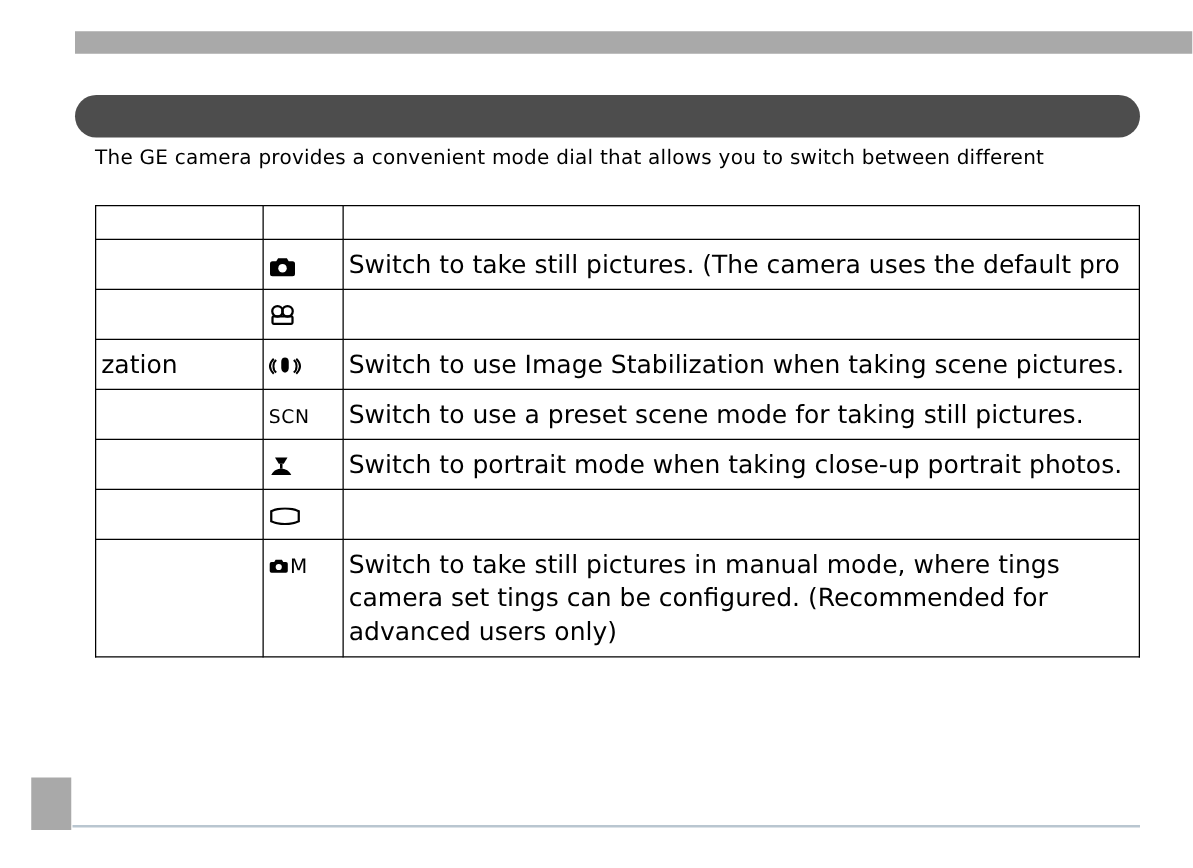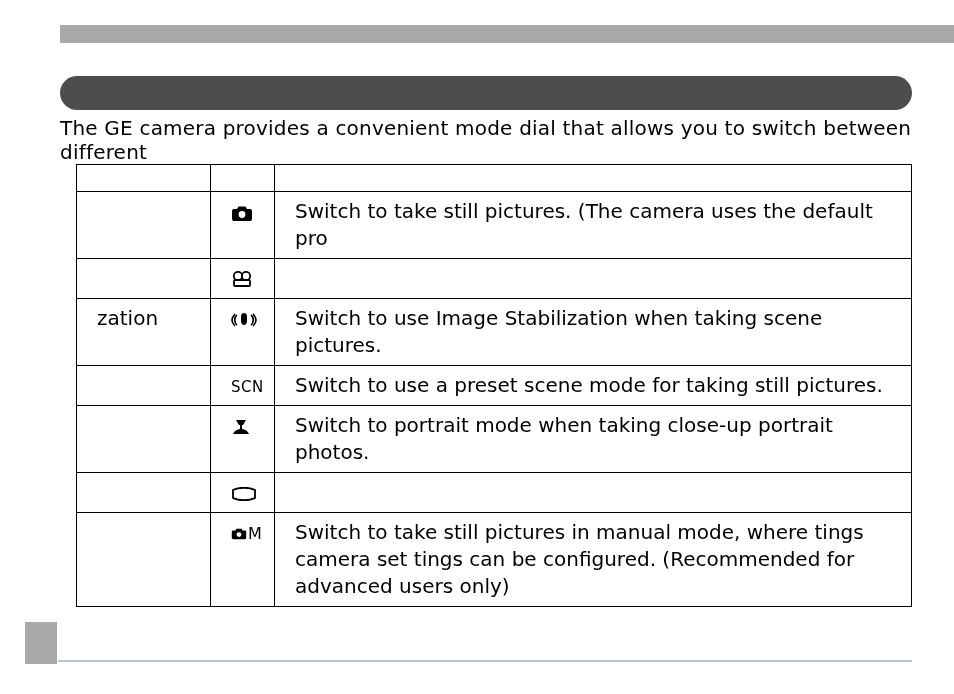--- a/index.html
+++ b/index.html
@@ -29,43 +29,43 @@
     position: absolute;
     left: 60px;
     right: 42px;
     top: 76px;
     height: 34px;
     background: #4d4d4d;
     border-radius: 17px;
   }
   .intro {
     position: absolute;
-    left: 60px;
+    left: 76px;
     right: 42px;
     top: 116px;
-    font-size: 20px;
+    font-size: 16px;
     letter-spacing: 0.2px;
   }
   .table-wrap {
     position: absolute;
     left: 76px;
     right: 42px;
     top: 164px;
   }
   table.modes {
     border-collapse: collapse;
     width: 100%;
     table-layout: fixed;
   }
   table.modes col.c-name { width: 134px; }
   table.modes col.c-icon { width: 64px; }
   table.modes col.c-desc { }
   table.modes th, table.modes td {
     border: 1.5px solid #000;
-    padding: 6px 20px;
+    padding: 6px 4px;
     font-size: 20px;
     vertical-align: top;
     line-height: 1.35;
   }
   table.modes thead th {
     height: 22px;
     padding: 2px 6px;
   }
   td.name-cell { vertical-align: top; }
   td.icon-cell {

